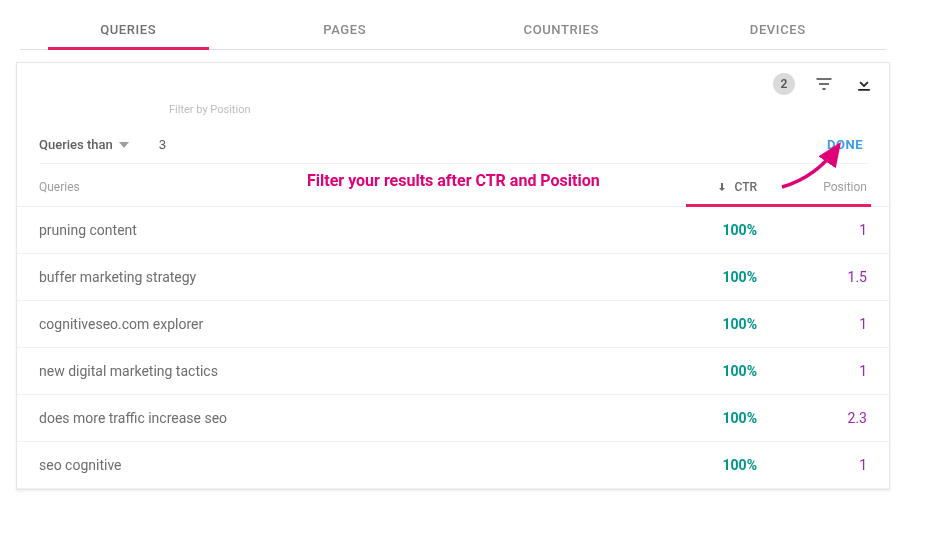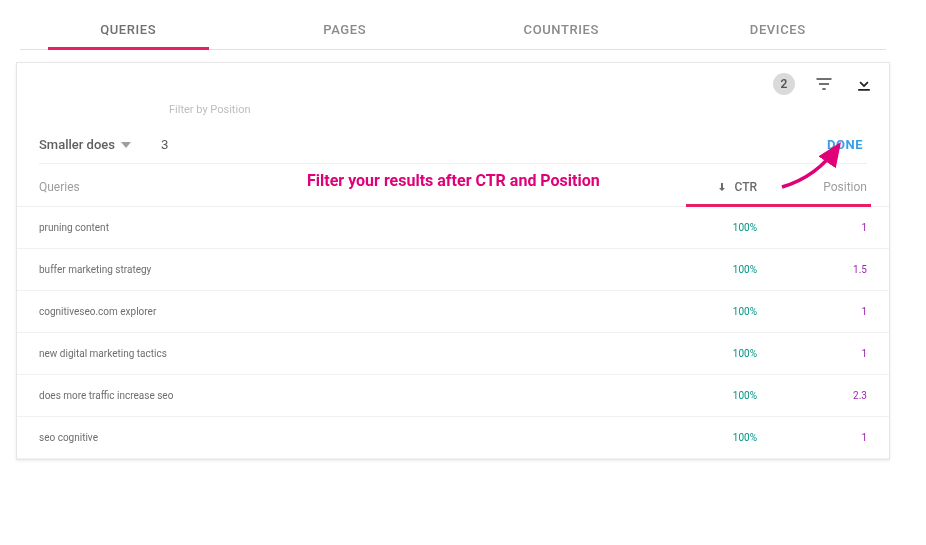--- a/index.html
+++ b/index.html
@@ -30,23 +30,23 @@
   .done { margin-left:auto; color:#3b9de8; font-size:13px; font-weight:700; letter-spacing:0.5px; cursor:pointer; padding-right:4px; }
 
   
   .cols { display:flex; padding:16px 22px 12px; border-bottom:1px solid #eee; font-size:12px; color:#9e9e9e; align-items:center; position:relative; }
   .col-q { flex:1; }
   .col-ctr { width:100px; text-align:right; display:flex; align-items:center; justify-content:flex-end; gap:6px; color:#6b6b6b; font-weight:500; }
   .col-pos { width:110px; text-align:right; }
   .col-highlight { position:absolute; right:18px; bottom:-1px; width:185px; height:3px; background:#e91e63; }
 
   
-  .row { display:flex; padding:15px 22px; border-bottom:1px solid #f1f1f1; font-size:10px; align-items:center; }
+  .row { display:flex; padding:15px 22px; border-bottom:1px solid #f1f1f1; font-size:14px; align-items:center; }
   .row-q { flex:1; color:#6e6e6e; }
-  .row-ctr { width:100px; text-align:right; color:#009688; font-weight:400; }
+  .row-ctr { width:100px; text-align:right; color:#009688; font-weight:700; }
   .row-pos { width:110px; text-align:right; color:#9c27b0; }
 
   
   .annotation { position:absolute; top:108px; left:290px; color:#e00078; font-size:16px; font-weight:700; text-shadow:0 0 2px #fff,0 0 2px #fff,0 0 2px #fff; pointer-events:none; z-index:5; white-space:nowrap; }
   .arrow { position:absolute; top:74px; left:760px; pointer-events:none; z-index:5; }
 </style>
 </head>
 <body>
 
 <div id="wrap">
@@ -81,21 +81,21 @@
         <svg viewBox="0 0 24 24" width="20" height="20">
             <path fill="#222" d="M12 3v10l4-4 1.4 1.4L12 16 6.6 10.4 8 9l4 4V3h0zM5 18h14v2H5v-2z"></path>
           </svg>
       </div>
     </div>
 
     <div class="filter-area">
       <div class="filter-label">Filter by Position</div>
       <div class="filter-row">
         <div class="operator">
-          <span>Smaller does</span>
+          <span>Queries than</span>
           <svg viewBox="0 0 10 10">
               <path d="M0 2 L5 8 L10 2 Z"></path>
             </svg>
         </div>
         <input class="value" value="3" style="">
         <div class="done">DONE</div>
       </div>
     </div>
 
     <div class="cols">

